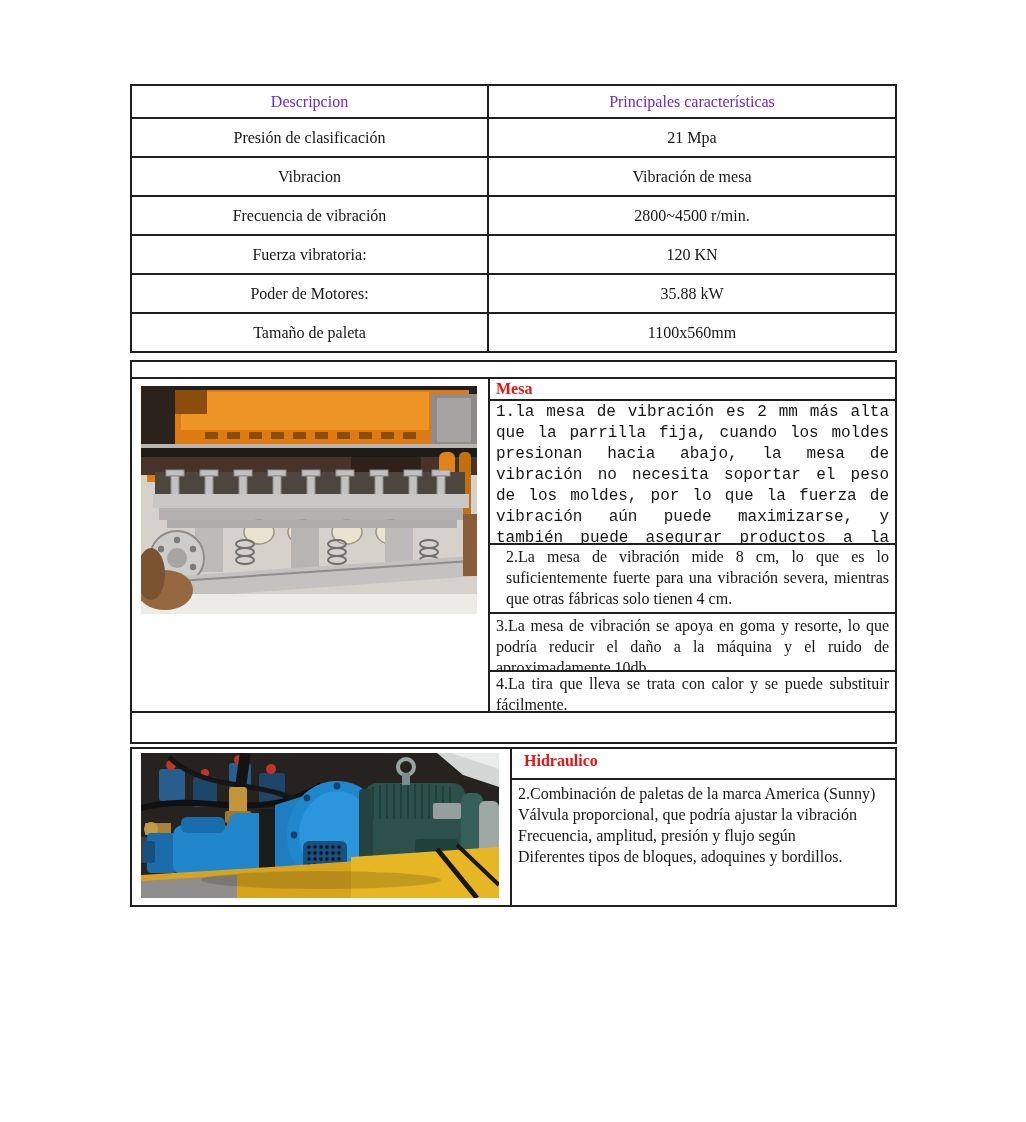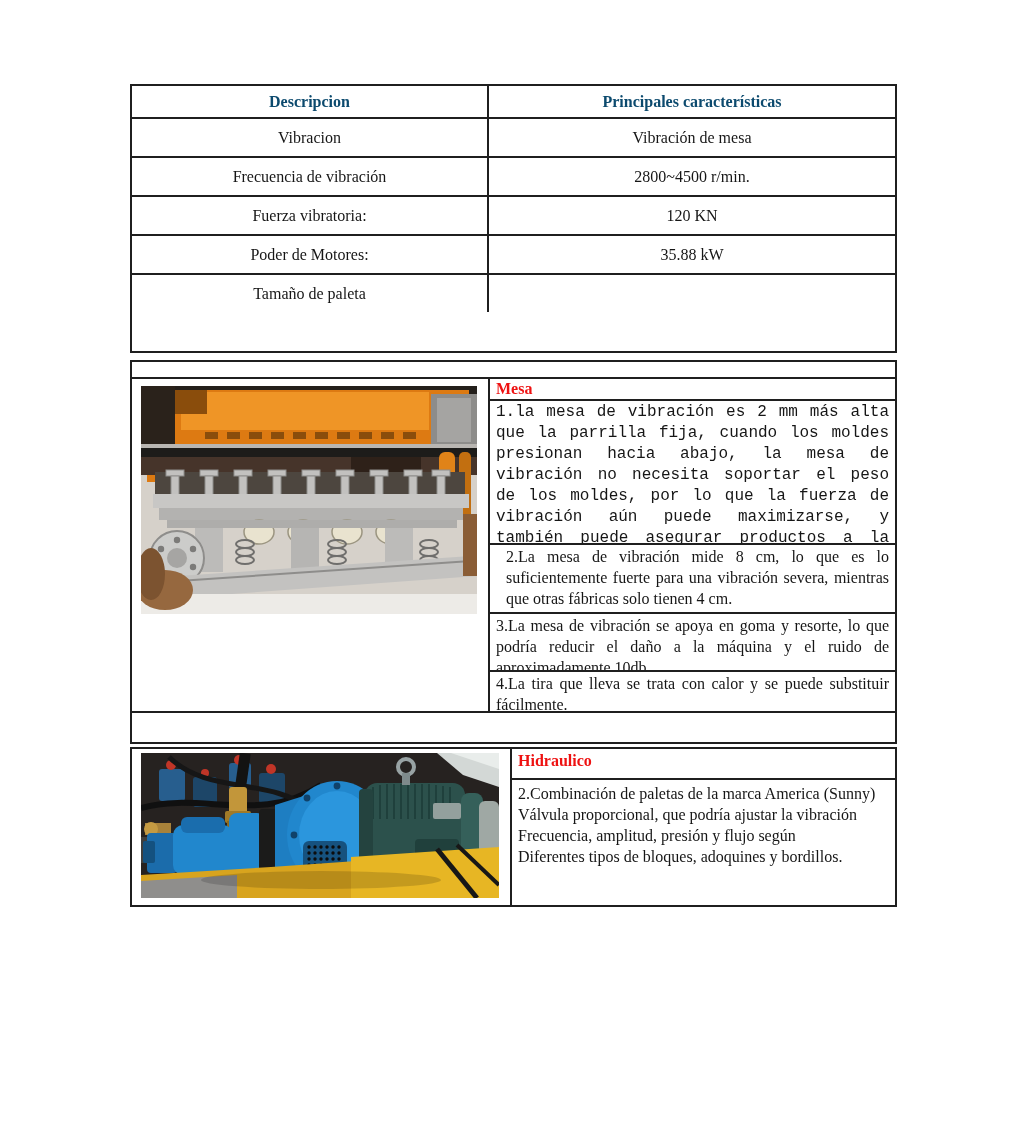--- a/index.html
+++ b/index.html
@@ -10,73 +10,78 @@
   }
   .tbl{position:absolute;box-sizing:border-box;border:2px solid #1f1f1f;background:#fff;}
   
   #spec{left:130px;top:84px;width:767px;height:269px;display:flex;flex-direction:column;}
   .srow{display:flex;box-sizing:border-box;border-top:2px solid #1f1f1f;height:39px;}
   .srow.hdr{border-top:none;height:31px;}
   .scell{box-sizing:border-box;display:flex;align-items:center;justify-content:center;
          font-size:16px;text-align:center;}
   .scell.c1{width:357px;border-right:2px solid #1f1f1f;}
   .scell.c2{flex:1;}
-  .hdr .scell{font-weight:bold;color:#0c4a6e;}
+  .hdr .scell{font-weight:normal;color:#6d28d9;}
   
   #mesa-tbl{left:130px;top:360px;width:767px;height:384px;display:flex;flex-direction:column;}
   .row-blank-top{height:16px;}
   .row-main{box-sizing:border-box;border-top:2px solid #1f1f1f;height:334px;display:flex;}
   .row-blank-bot{box-sizing:border-box;border-top:2px solid #1f1f1f;height:34px;}
   .img-cell{box-sizing:border-box;width:358px;border-right:2px solid #1f1f1f;overflow:hidden;}
   .txt-col{flex:1;display:flex;flex-direction:column;overflow:hidden;}
   .sec-title{box-sizing:border-box;height:22px;padding:1px 6px 8px;font-weight:bold;
              font-size:16px;color:#ee1111;overflow:hidden;}
   .para{box-sizing:border-box;border-top:2px solid #1f1f1f;padding:1px 6px 0;
         font-size:16px;line-height:21px;text-align:justify;overflow:hidden;}
   #mp1{height:159px;font-family:Liberation Mono, monospace;}
   #mp2{height:76px;padding-left:16px;}
   #mp3{height:63px;}
   #mp4{height:45px;}
   #hyd-tbl{left:130px;top:747px;width:767px;height:160px;display:flex;}
   #hyd-tbl .img-cell{width:380px;}
-  #hyd-title{height:29px;padding:3px 6px 0;}
+  #hyd-title{height:29px;padding:3px 12px 0;}
   #hyd-body{flex:1;border-top:2px solid #1f1f1f;padding:3px 6px 0;font-size:16px;
             line-height:21px;overflow:hidden;}
   #hyd-body .jline{text-align:justify;}
   .photo1{margin:7px 0 0 9px;display:block;}
   .photo2{margin:4px 0 0 9px;display:block;}
 </style>
 </head>
 <body>
 
 <div class="page">
 
   <div class="tbl" id="spec">
     <div class="srow hdr">
       <div class="scell c1">Descripcion</div>
       <div class="scell c2">Principales características</div>
     </div>
     <div class="srow">
+      <div class="scell c1">Presión de clasificación</div>
+      <div class="scell c2">21 Mpa</div>
+    </div>
+    <div class="srow">
       <div class="scell c1">Vibracion</div>
       <div class="scell c2">Vibración de mesa</div>
     </div>
     <div class="srow">
       <div class="scell c1">Frecuencia de vibración</div>
       <div class="scell c2">2800~4500 r/min.</div>
     </div>
     <div class="srow">
       <div class="scell c1">Fuerza vibratoria:</div>
       <div class="scell c2">120 KN</div>
     </div>
     <div class="srow">
       <div class="scell c1">Poder de Motores:</div>
       <div class="scell c2">35.88 kW</div>
     </div>
     <div class="srow">
       <div class="scell c1">Tamaño de paleta</div>
+      <div class="scell c2">1100x560mm</div>
     </div>
   </div>
 
   <div class="tbl" id="mesa-tbl">
     <div class="row-blank-top"></div>
     <div class="row-main">
       <div class="img-cell">
 
         <svg class="photo1" width="336" height="228" viewBox="0 0 336 228">
           <rect width="336" height="228" fill="#d6d1ca"></rect>

